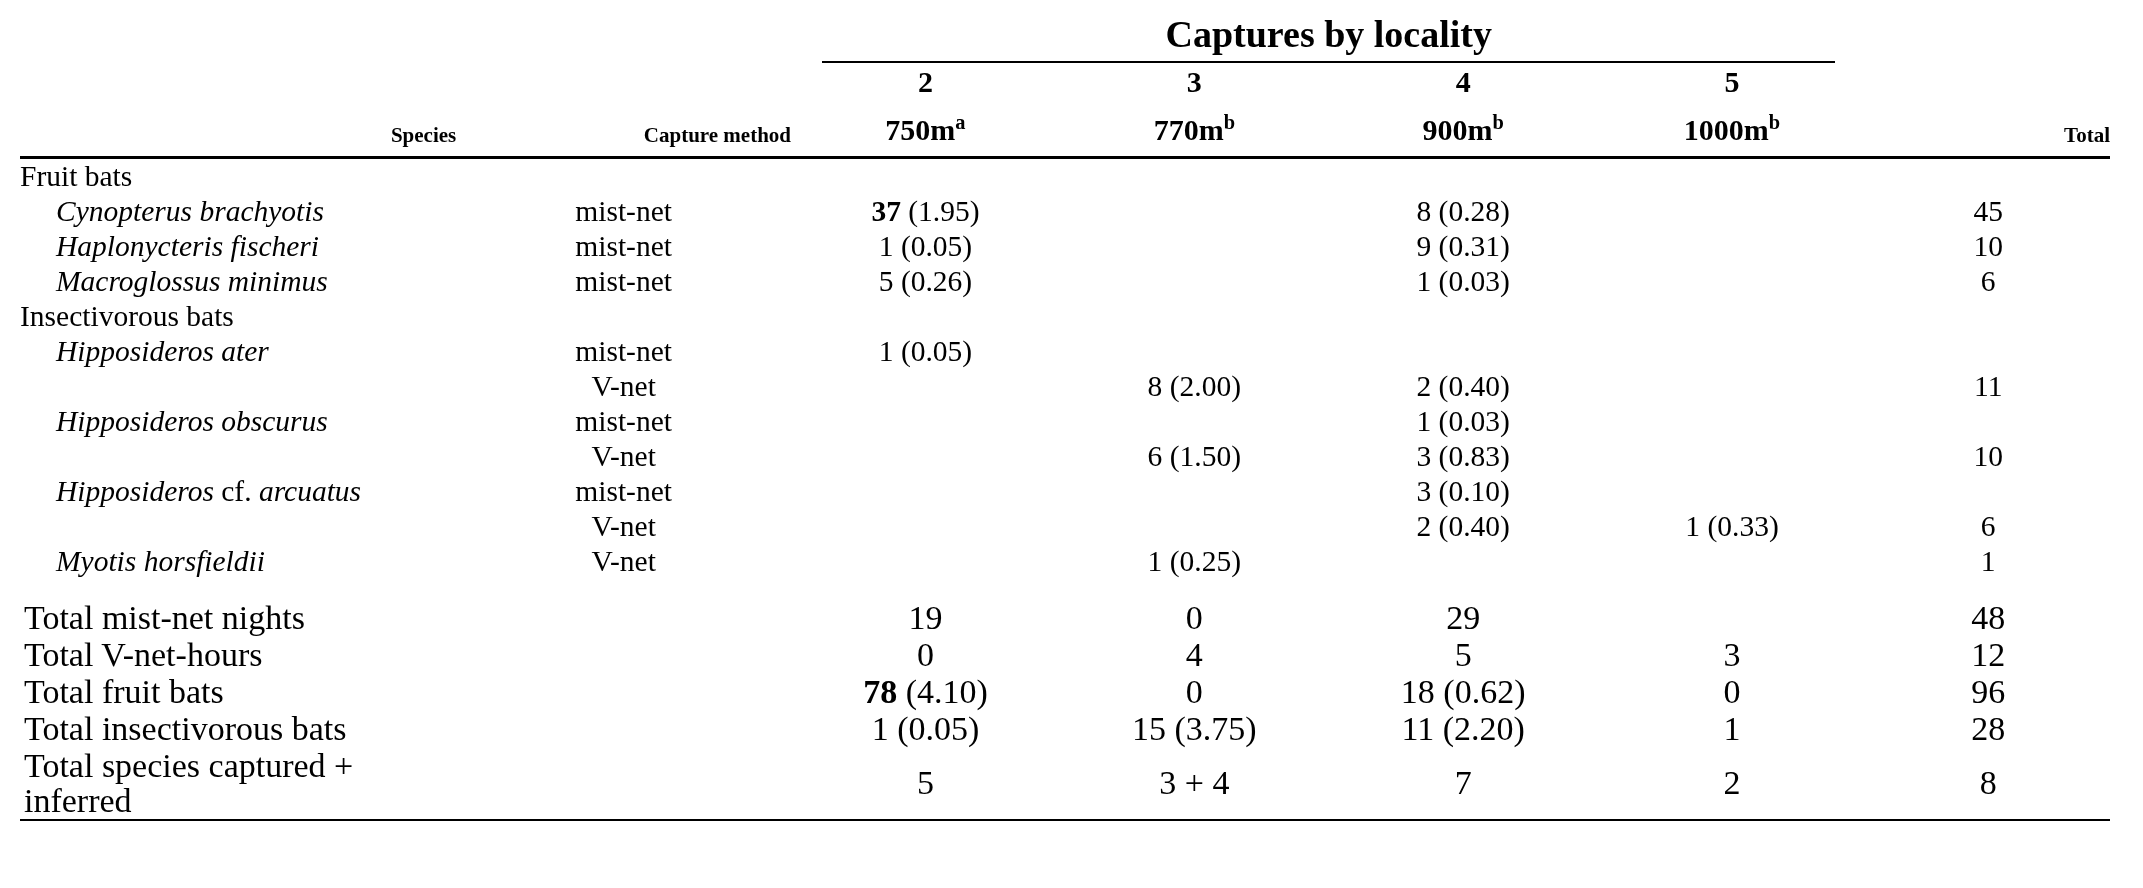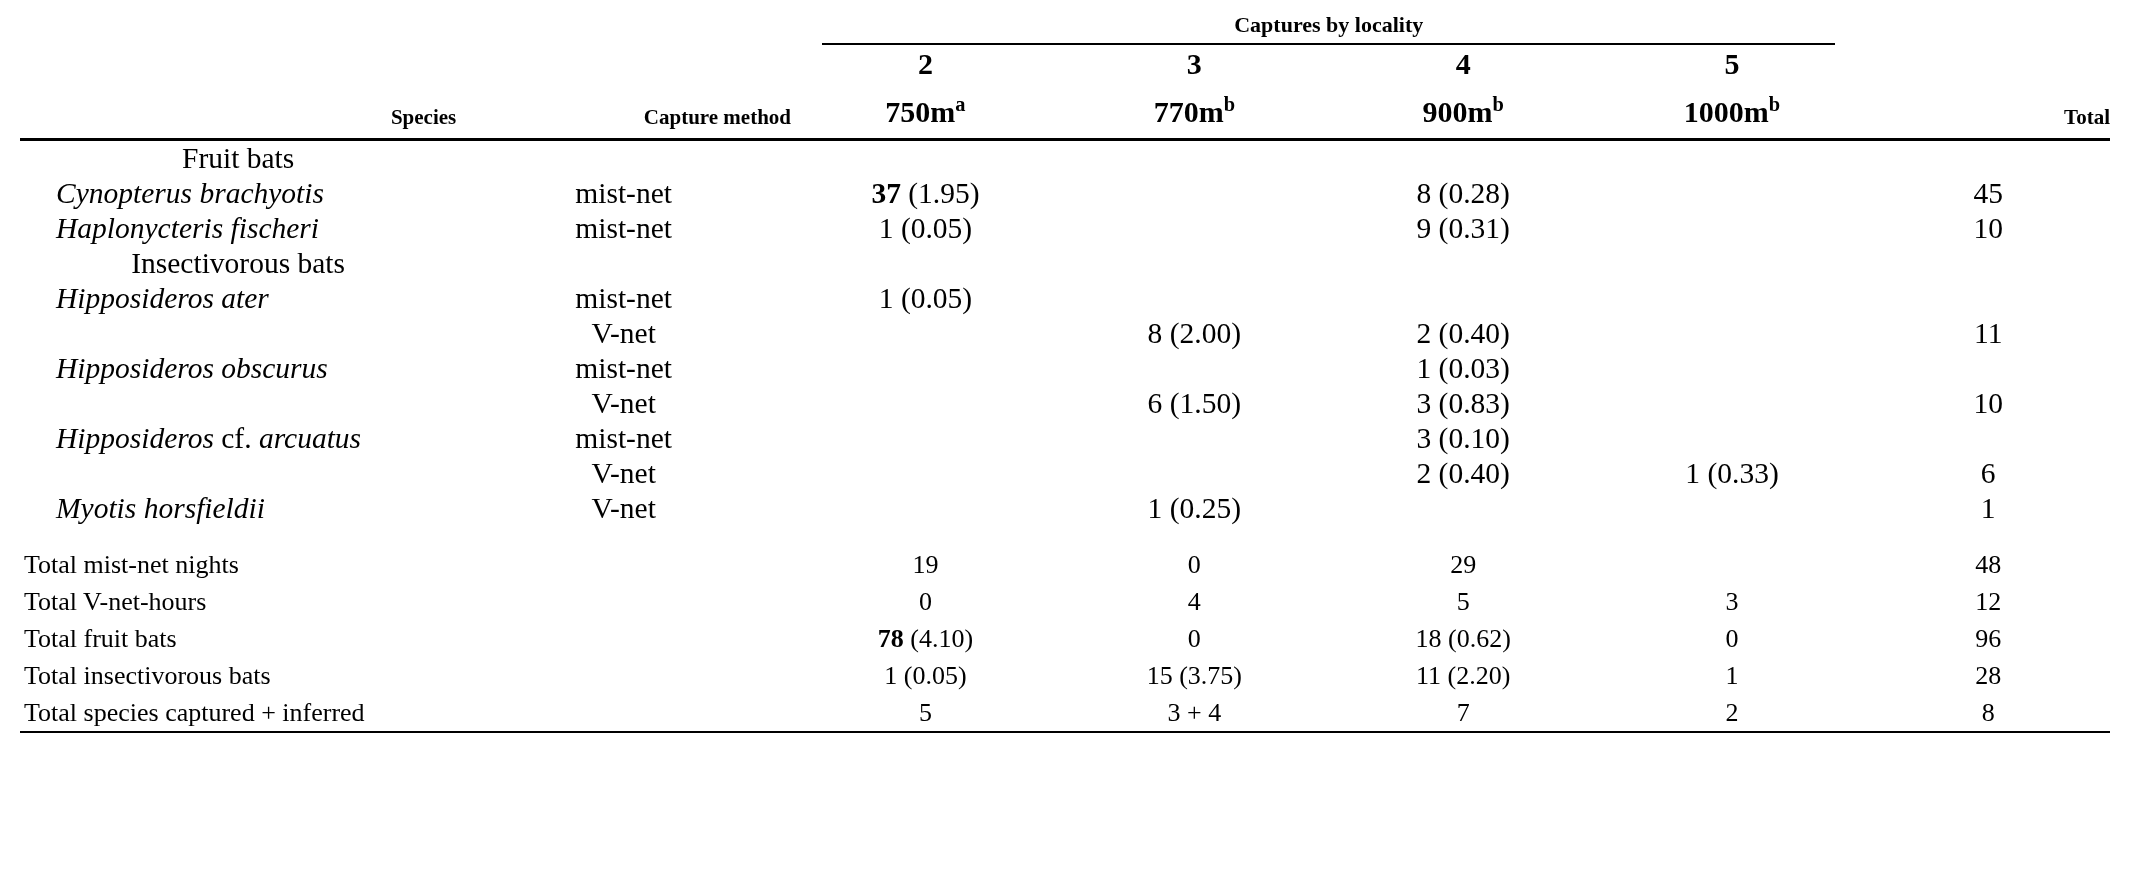--- a/index.html
+++ b/index.html
@@ -29,21 +29,21 @@
     table-layout: fixed;
   }
   .col-species { width: 430px; }
   .col-method  { width: 330px; }
   .col-loc     { width: 265px; }
   .col-total   { width: 240px; }
 
   .grouphead {
     text-align: center;
     font-weight: bold;
-    font-size: 22px;
+    font-size: 38px;
     padding: 4px 0 2px 0;
     margin-top: 28px;
   }
   .grouphead-rule {
     height: 0;
     border-bottom: 2px solid #000;
     margin: 2px 30px 0 30px;
   }
   th.colhead {
     text-align: center;
@@ -70,23 +70,23 @@
     padding: 0;
     height: 35px;
     line-height: 35px;
     font-size: 29.5px;
   }
   td.c { text-align: center; }
   td.species-cell { padding-left: 4px; }
   .indent { padding-left: 36px; display: inline-block; }
   .ital { font-style: italic; }
   .b { font-weight: bold; }
-  .sect { padding-left: 4px; text-align: center; }
+  .sect { padding-left: 4px; }
   .spacer td { height: 18px; line-height: 18px; }
-  .footrow td { height: 35px; line-height: 35px; font-size: 26px; }
+  .footrow td { height: 35px; line-height: 35px; font-size: 34px; }
   .method-cell { text-align: center; }
 </style>
 </head>
 <body>
 
 <div class="page">
   <table class="tbl">
     <colgroup>
       <col class="col-species">
       <col class="col-method">
@@ -155,20 +155,29 @@
         <tr class="datarow">
           <td class="species-cell"><span class="indent ital">Haplonycteris fischeri</span></td>
           <td class="method-cell">mist-net</td>
           <td class="c">1 (0.05)</td>
           <td class="c"></td>
           <td class="c">9 (0.31)</td>
           <td class="c"></td>
           <td class="c">10</td>
         </tr>
         <tr class="datarow">
+          <td class="species-cell"><span class="indent ital">Macroglossus minimus</span></td>
+          <td class="method-cell">mist-net</td>
+          <td class="c">5 (0.26)</td>
+          <td class="c"></td>
+          <td class="c">1 (0.03)</td>
+          <td class="c"></td>
+          <td class="c">6</td>
+        </tr>
+        <tr class="datarow">
           <td class="species-cell sect">Insectivorous bats</td>
           <td class="c"></td>
           <td class="c"></td>
           <td class="c"></td>
           <td class="c"></td>
           <td class="c"></td>
           <td class="c"></td>
         </tr>
         <tr class="datarow">
           <td class="species-cell"><span class="indent ital">Hipposideros ater</span></td>

